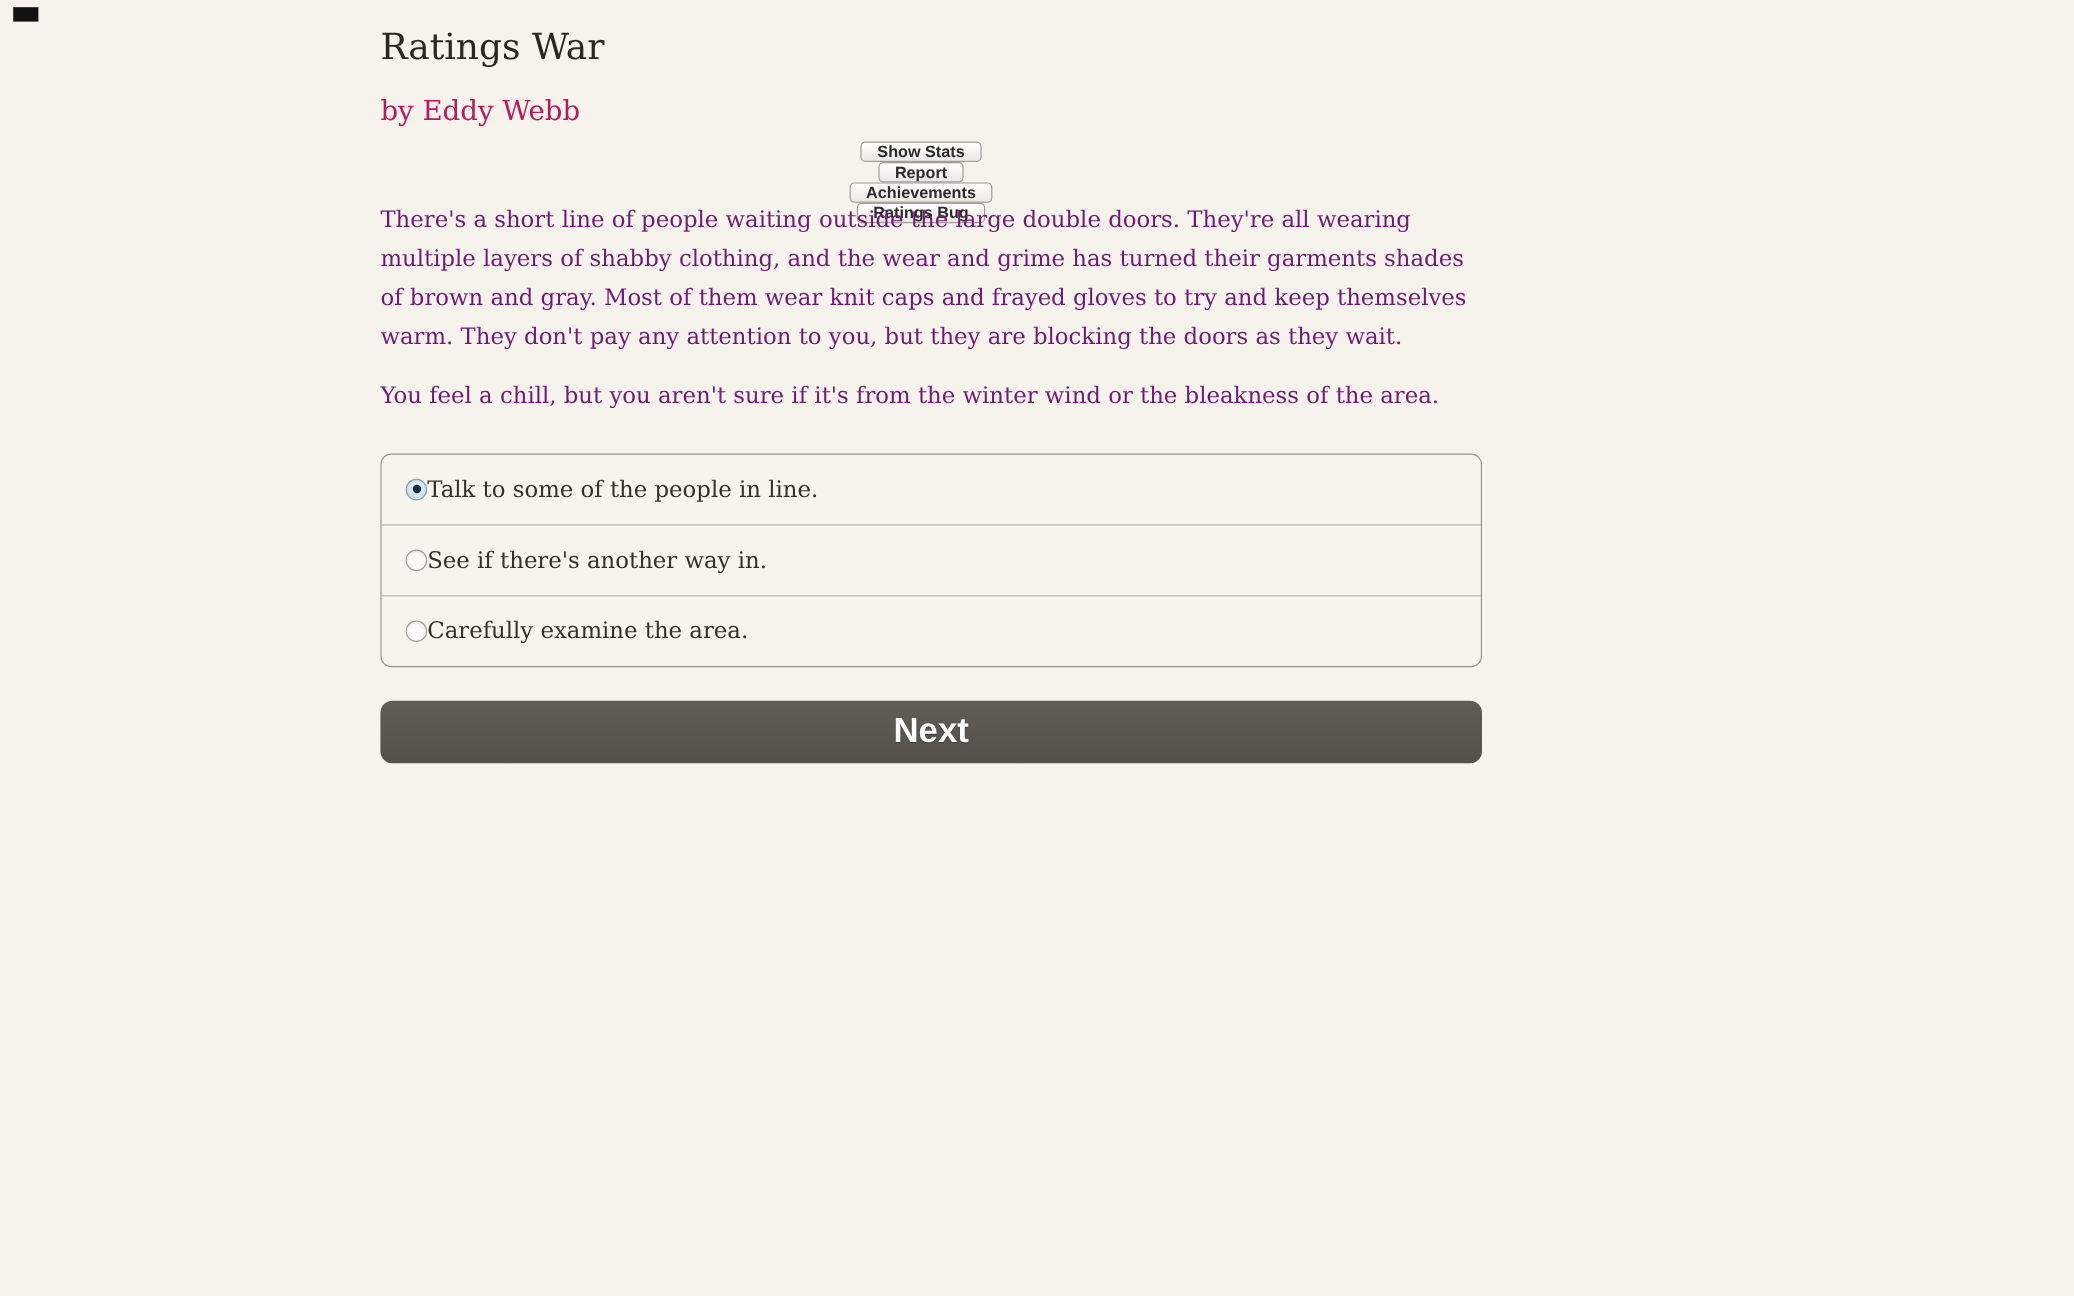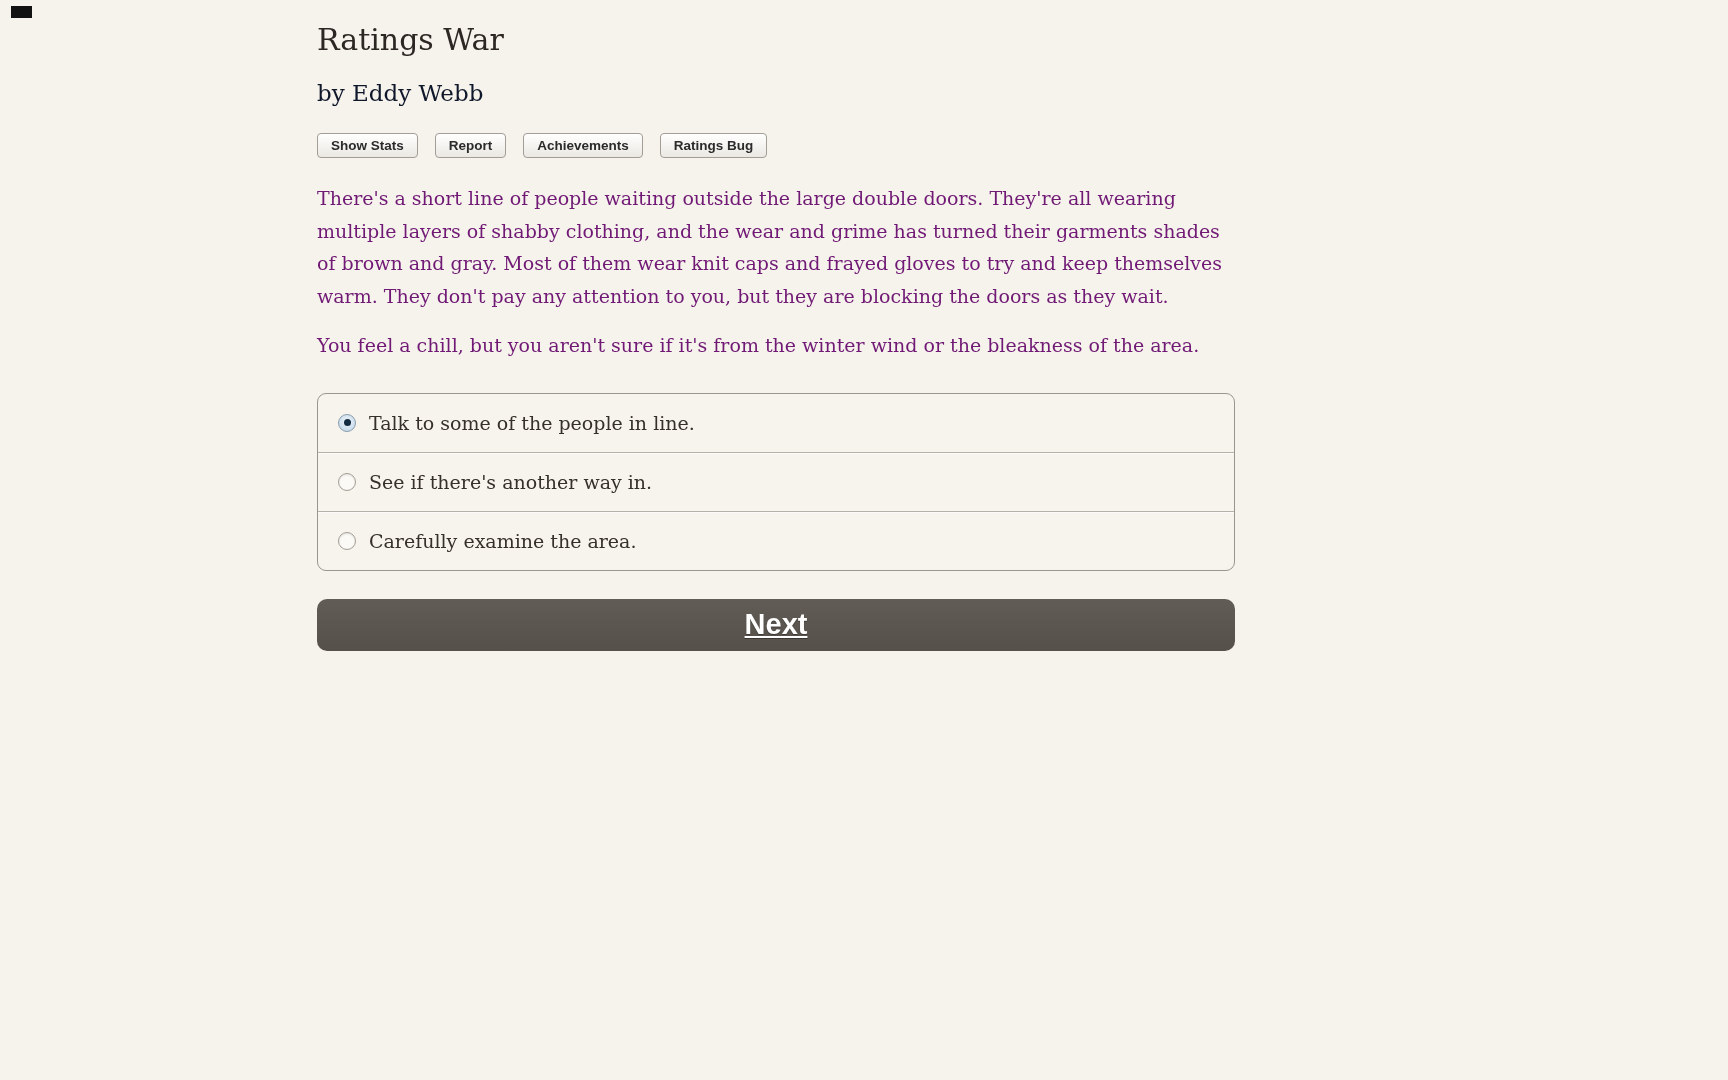--- a/index.html
+++ b/index.html
@@ -42,28 +42,29 @@
     font-weight: normal;
     line-height: 40px;
     color: #2c2722;
   }
 
   .author {
     margin-top: 19px;
     font-family: "DejaVu Serif", "Liberation Serif", serif;
     font-size: 23px;
     line-height: 28px;
-    color: #0f172a;
+    color: #be185d;
   }
 
   .toolbar {
-    margin-top: 26px;
+    margin-top: 11px;
     height: 25px;
     display: flex;
     align-items: center;
+    flex-direction: column;
   }
 
   .toolbar button {
     height: 25px;
     margin-right: 17px;
     padding: 0 13px;
     background: linear-gradient(#ffffff, #ebe8e3);
     border: 1px solid #a29d95;
     border-radius: 4px;
     font-family: "Liberation Sans", sans-serif;
@@ -136,41 +137,39 @@
     border-color: #8b9cab;
     background: radial-gradient(circle at 50% 40%, #eef4f9 0%, #c8dcec 75%);
     box-shadow: none;
   }
 
   .radio.selected .dot {
     display: block;
   }
 
   .choice-label {
-    margin-left: 13px;
     font-family: "DejaVu Serif", "Liberation Serif", serif;
     font-size: 19px;
     color: #36302a;
   }
 
   .next-btn {
     display: block;
     margin-top: 28px;
     width: 918px;
     height: 52px;
     border: none;
     border-radius: 10px;
     background: linear-gradient(#615c56, #56504a);
     color: #ffffff;
     font-family: "Liberation Sans", sans-serif;
     font-size: 29px;
     font-weight: bold;
     text-shadow: 0 1px 1px rgba(0,0,0,0.35);
     cursor: pointer;
-    text-decoration: underline;
   }
 </style>
 </head>
 <body>
 
 <div class="screen">
 
   <div class="corner-artifact"></div>
 
   <div class="content">

